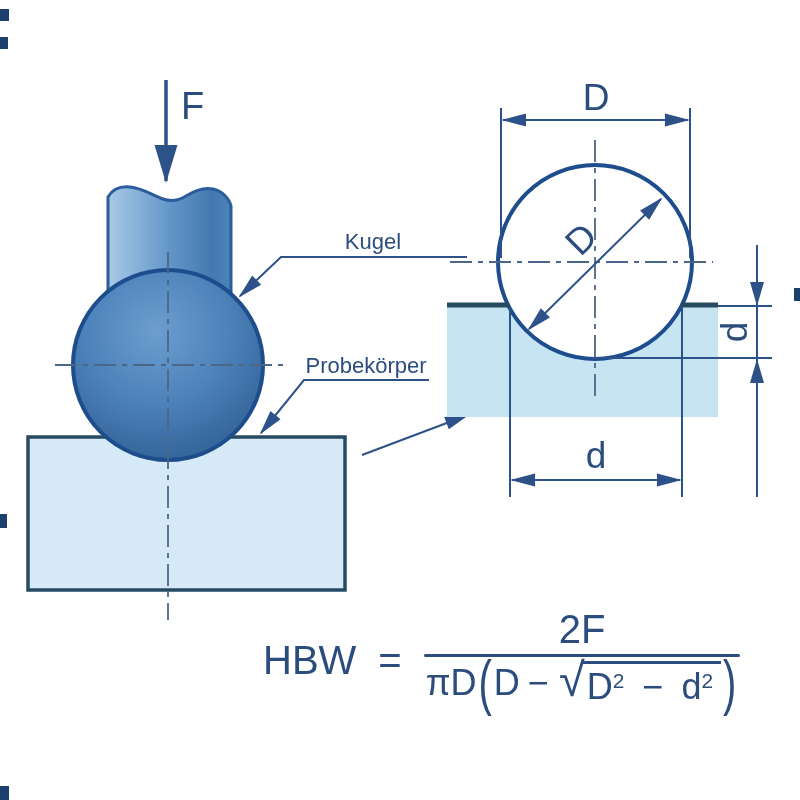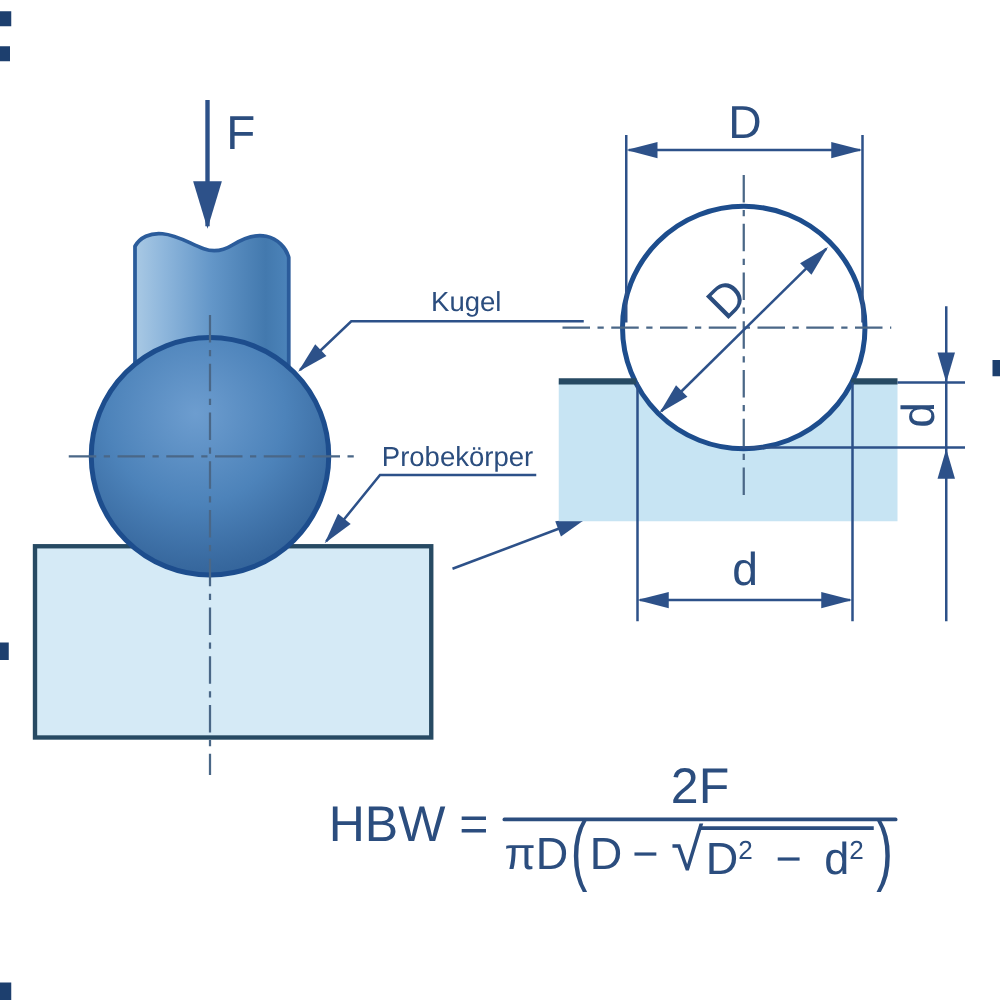--- a/index.html
+++ b/index.html
@@ -12,21 +12,21 @@
     font-family:"Liberation Sans", sans-serif;
     fill:#2b4d7e;
   }
   .lbl-small{font-size:22px;}
   .lbl-dim{font-size:37px;}
   .lbl-force{font-size:38px;}
 
   
   .formula{
     position:absolute;left:263px;top:606px;
-    display:flex;align-items:center;gap:11px;
+    display:flex;align-items:center;gap:22px;
     color:#2b4d7e;
   }
   .formula .lhs,.formula .eq{font-size:40px;line-height:1;}
   .frac{display:flex;flex-direction:column;align-items:center;}
   .frac .num{font-size:40px;line-height:1.15;padding:0 4px 2px 4px;}
   .frac .bar{height:3px;background:#2b4d7e;align-self:stretch;border-radius:2px;}
   .frac .den{
     font-size:36px;line-height:1.2;display:flex;align-items:flex-start;
     padding:4px 2px 6px 2px;white-space:nowrap;
   }

